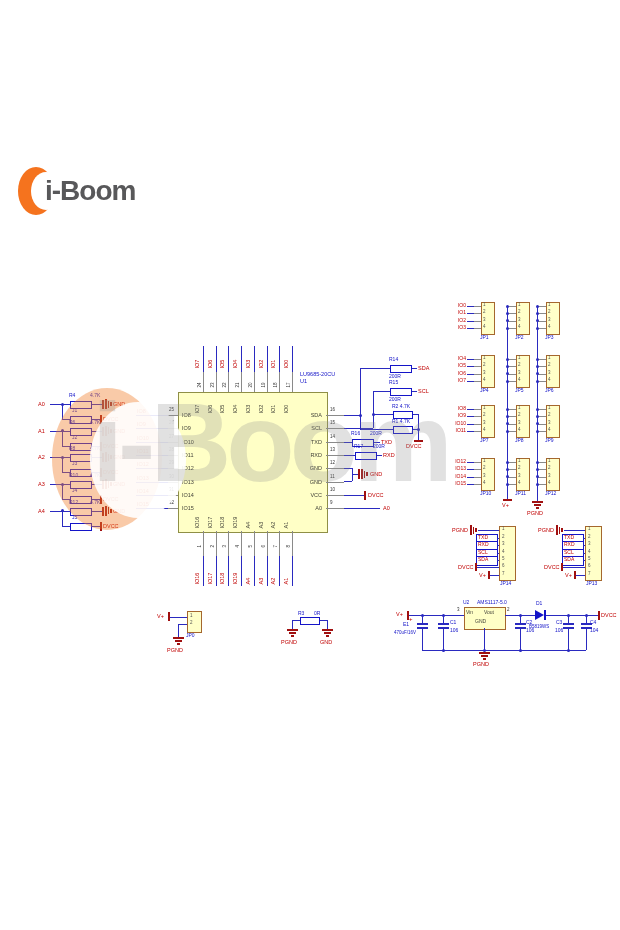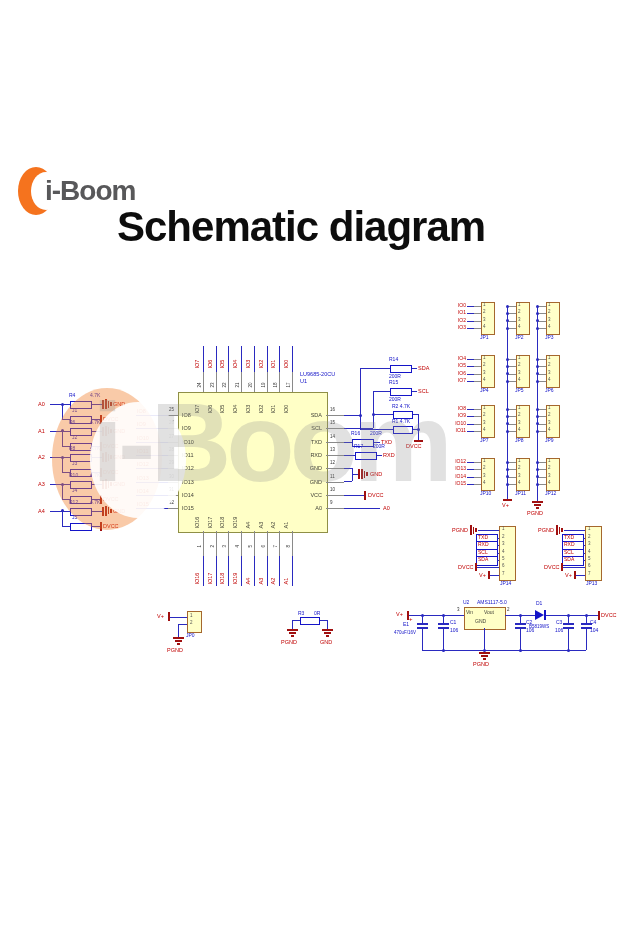--- a/index.html
+++ b/index.html
@@ -26,21 +26,20 @@
 <body>
 
 <div id="page">
 
   <div id="logo">
     <div class="crescent"></div>
     <div class="crescent-cut"></div>
     <div class="logo-text">i-Boom</div>
   </div>
 
-  <div id="title">Schematic diagram</div>
 
   <div id="schematic">
       <div class="abs" style="left: 178px; top: 392px; width: 148px; height: 139px; background: rgb(255, 255, 198); border: 1px solid rgb(143, 143, 70);"></div>
       <div class="t" style="left: 300px; top: 371px; color: rgb(20, 20, 200); font-size: 5.5px;">LU9685-20CU</div>
       <div class="t" style="left: 300px; top: 378px; color: rgb(20, 20, 200); font-size: 5.5px;">U1</div>
       <div class="abs" style="left: 203px; top: 372px; width: 1px; height: 20px; background: rgb(138, 138, 138);"></div>
       <div class="abs" style="left: 203px; top: 346px; width: 1px; height: 26px; background: rgb(42, 42, 192);"></div>
       <div class="t" style="left: 202px; top: 382.5px; color: rgb(51, 51, 51); font-size: 4.5px; line-height: 4.5px; transform-origin: 0px 100%; transform: rotate(-90deg);">24</div>
       <div class="t" style="left: 200px; top: 362.5px; color: rgb(192, 0, 0); font-size: 5.5px; line-height: 5.5px; transform-origin: 0px 100%; transform: rotate(-90deg);">IO7</div>
       <div class="t" style="left: 200px; top: 407.5px; color: rgb(68, 68, 58); font-size: 5.5px; line-height: 5.5px; transform-origin: 0px 100%; transform: rotate(-90deg);">IO7</div>

